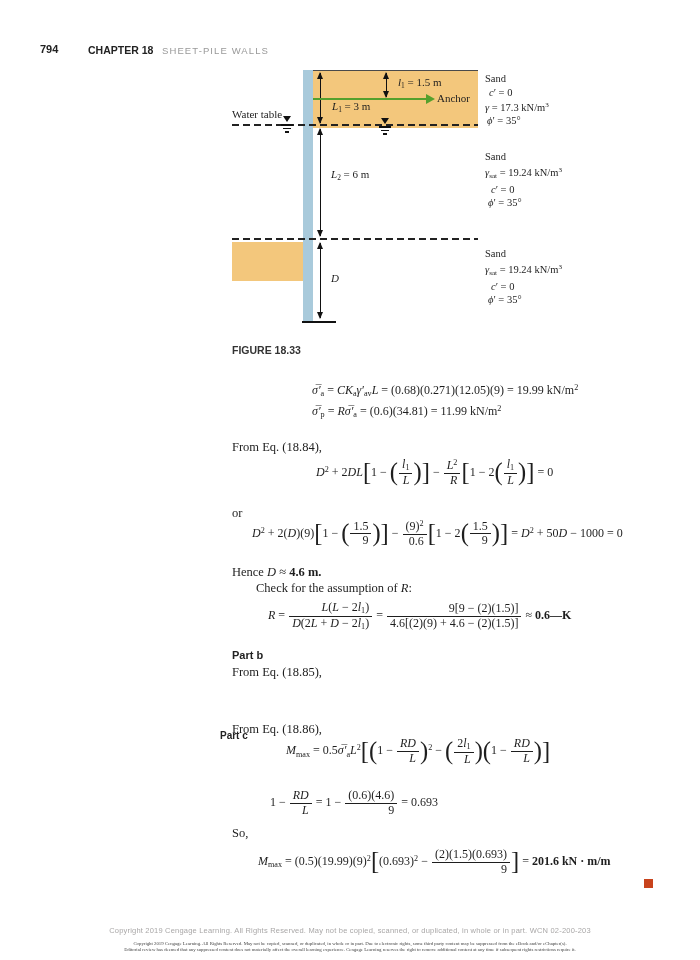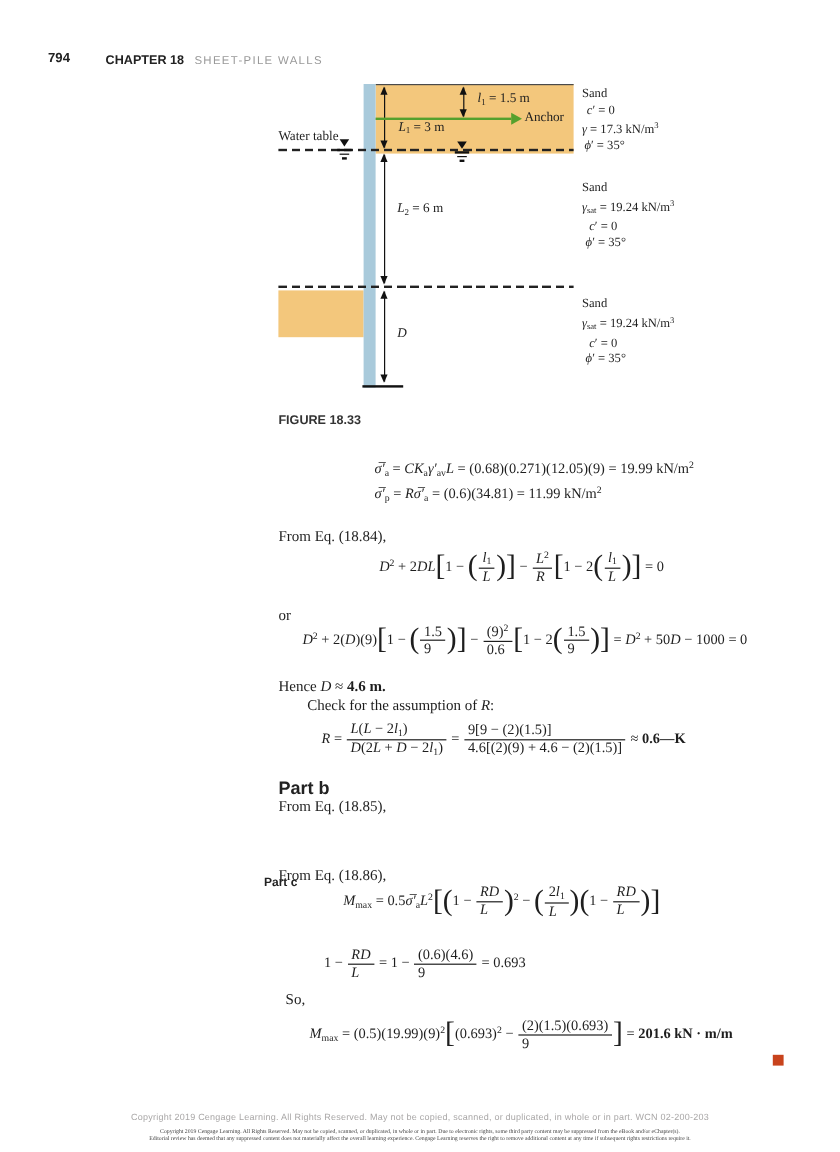--- a/index.html
+++ b/index.html
@@ -8,21 +8,21 @@
   .abs{position:absolute;}
   .line{position:absolute;white-space:nowrap;}
   .sans{font-family:"Liberation Sans",sans-serif;}
   .serif{font-family:"Liberation Serif",serif;}
   .it{font-style:italic;}
   .bd{font-weight:700;}
   .eq{font-size:12px;}
   .txt{font-size:12.5px;}
   sub{font-size:68%;vertical-align:-0.28em;}
   sup{font-size:68%;vertical-align:0.5em;}
-  .frac{display:inline-block;text-align:left;vertical-align:middle;line-height:1.15;margin:0 1px;}
+  .frac{display:inline-block;text-align:right;vertical-align:middle;line-height:1.15;margin:0 1px;}
   .frac .num{display:block;padding:0 3px;}
   .frac .den{display:block;border-top:1px solid #1e1e1e;padding:0 3px;}
   .big{font-size:205%;vertical-align:middle;line-height:0.9;font-weight:300;position:relative;top:-0.04em;}
   
   .dimv{position:absolute;width:1px;background:#111;}
   .ahu{position:absolute;left:-3px;top:-1px;width:0;height:0;
        border-left:3.5px solid transparent;border-right:3.5px solid transparent;border-bottom:7px solid #111;}
   .ahd{position:absolute;left:-3px;bottom:-1px;width:0;height:0;
        border-left:3.5px solid transparent;border-right:3.5px solid transparent;border-top:7px solid #111;}
   .dash{position:absolute;height:1.6px;
@@ -128,29 +128,29 @@
   <div class="line serif txt" style="left:232px;top:440px;text-align:center;">From Eq. (18.84),</div>
   <div class="line serif eq" style="left:316px;top:458px;"><span class="it">D</span><sup>2</sup><span> + 2</span><span class="it">DL</span><span class="big">[</span><span>1 − </span><span class="big">(</span><span class="frac"><span class="num"><span class="it">l</span><sub>1</sub></span><span class="den"><span class="it">L</span></span></span><span class="big">)</span><span class="big">]</span><span> − </span><span class="frac"><span class="num"><span class="it">L</span><sup>2</sup></span><span class="den"><span class="it">R</span></span></span><span class="big">[</span><span>1 − 2</span><span class="big">(</span><span class="frac"><span class="num"><span class="it">l</span><sub>1</sub></span><span class="den"><span class="it">L</span></span></span><span class="big">)</span><span class="big">]</span><span> = 0</span></div>
 
   <div class="line serif txt" style="left:232px;top:506px;">or</div>
   <div class="line serif eq" style="left:252px;top:519px;"><span class="it">D</span><sup>2</sup><span> + 2(</span><span class="it">D</span><span>)(9)</span><span class="big">[</span><span>1 − </span><span class="big">(</span><span class="frac"><span class="num"><span>1.5</span></span><span class="den"><span>9</span></span></span><span class="big">)</span><span class="big">]</span><span> − </span><span class="frac"><span class="num"><span>(9)</span><sup>2</sup></span><span class="den"><span>0.6</span></span></span><span class="big">[</span><span>1 − 2</span><span class="big">(</span><span class="frac"><span class="num"><span>1.5</span></span><span class="den"><span>9</span></span></span><span class="big">)</span><span class="big">]</span><span> = </span><span class="it">D</span><sup>2</sup><span> + 50</span><span class="it">D</span><span> − 1000 = 0</span></div>
 
   <div class="line serif txt" style="left:232px;top:565px;"><span>Hence </span><span class="it">D</span><span> ≈ </span><span class="bd">4.6 m.</span></div>
   <div class="line serif txt" style="left:256px;top:581px;"><span>Check for the assumption of </span><span class="it">R</span><span>:</span></div>
   <div class="line serif eq" style="left:268px;top:601px;"><span class="it">R</span><span> = </span><span class="frac"><span class="num"><span class="it">L</span><span>(</span><span class="it">L</span><span> − 2</span><span class="it">l</span><sub>1</sub><span>)</span></span><span class="den"><span class="it">D</span><span>(2</span><span class="it">L</span><span> + </span><span class="it">D</span><span> − 2</span><span class="it">l</span><sub>1</sub><span>)</span></span></span><span> = </span><span class="frac"><span class="num"><span>9[9 − (2)(1.5)]</span></span><span class="den"><span>4.6[(2)(9) + 4.6 − (2)(1.5)]</span></span></span><span> ≈ </span><span class="bd">0.6—K</span></div>
 
-  <div class="line sans bd" style="left:232px;top:649px;font-size:15px;color:#222;">Part b</div>
+  <div class="line sans bd" style="left:232px;top:649px;font-size:11px;color:#222;">Part b</div>
   <div class="line serif txt" style="left:232px;top:665px;">From Eq. (18.85),</div>
 
   <div class="line sans bd" style="left:220px;top:706px;font-size:10px;color:#222;margin-top:24px;">Part c</div>
   <div class="line serif txt" style="left:232px;top:722px;">From Eq. (18.86),</div>
   <div class="line serif eq" style="left:286px;top:737px;"><span class="it">M</span><sub>max</sub><span> = 0.5</span><span class="it">σ̅′</span><sub>a</sub><span class="it">L</span><sup>2</sup><span class="big">[</span><span class="big">(</span><span>1 − </span><span class="frac"><span class="num"><span class="it">RD</span></span><span class="den"><span class="it">L</span></span></span><span class="big">)</span><sup>2</sup><span> − </span><span class="big">(</span><span class="frac"><span class="num"><span>2</span><span class="it">l</span><sub>1</sub></span><span class="den"><span class="it">L</span></span></span><span class="big">)</span><span class="big">(</span><span>1 − </span><span class="frac"><span class="num"><span class="it">RD</span></span><span class="den"><span class="it">L</span></span></span><span class="big">)</span><span class="big">]</span></div>
   <div class="line serif eq" style="left:270px;top:789px;"><span>1 − </span><span class="frac"><span class="num"><span class="it">RD</span></span><span class="den"><span class="it">L</span></span></span><span> = 1 − </span><span class="frac"><span class="num"><span>(0.6)(4.6)</span></span><span class="den"><span>9</span></span></span><span> = 0.693</span></div>
 
-  <div class="line serif txt" style="left:232px;top:826px;margin-left:6px;">So,</div>
+  <div class="line serif txt" style="left:232px;top:826px;">So,</div>
   <div class="line serif eq" style="left:258px;top:848px;"><span class="it">M</span><sub>max</sub><span> = (0.5)(19.99)(9)</span><sup>2</sup><span class="big">[</span><span>(0.693)</span><sup>2</sup><span> − </span><span class="frac"><span class="num"><span>(2)(1.5)(0.693)</span></span><span class="den"><span>9</span></span></span><span class="big">]</span><span> = </span><span class="bd">201.6 kN · m/m</span></div>
 
   <div class="abs" style="left: 644px; top: 879px; width: 9px; height: 9px; background: rgb(200, 67, 28);"></div>
 
   <div class="line sans footer1" style="left:0;top:926px;">Copyright 2019 Cengage Learning. All Rights Reserved. May not be copied, scanned, or duplicated, in whole or in part.  WCN 02-200-203</div>
   <div class="abs footer-tiny serif" style="left:0;top:940px;">
     <div>Copyright 2019 Cengage Learning. All Rights Reserved. May not be copied, scanned, or duplicated, in whole or in part. Due to electronic rights, some third party content may be suppressed from the eBook and/or eChapter(s).</div>
     <div>Editorial review has deemed that any suppressed content does not materially affect the overall learning experience. Cengage Learning reserves the right to remove additional content at any time if subsequent rights restrictions require it.</div>
   </div>
 

